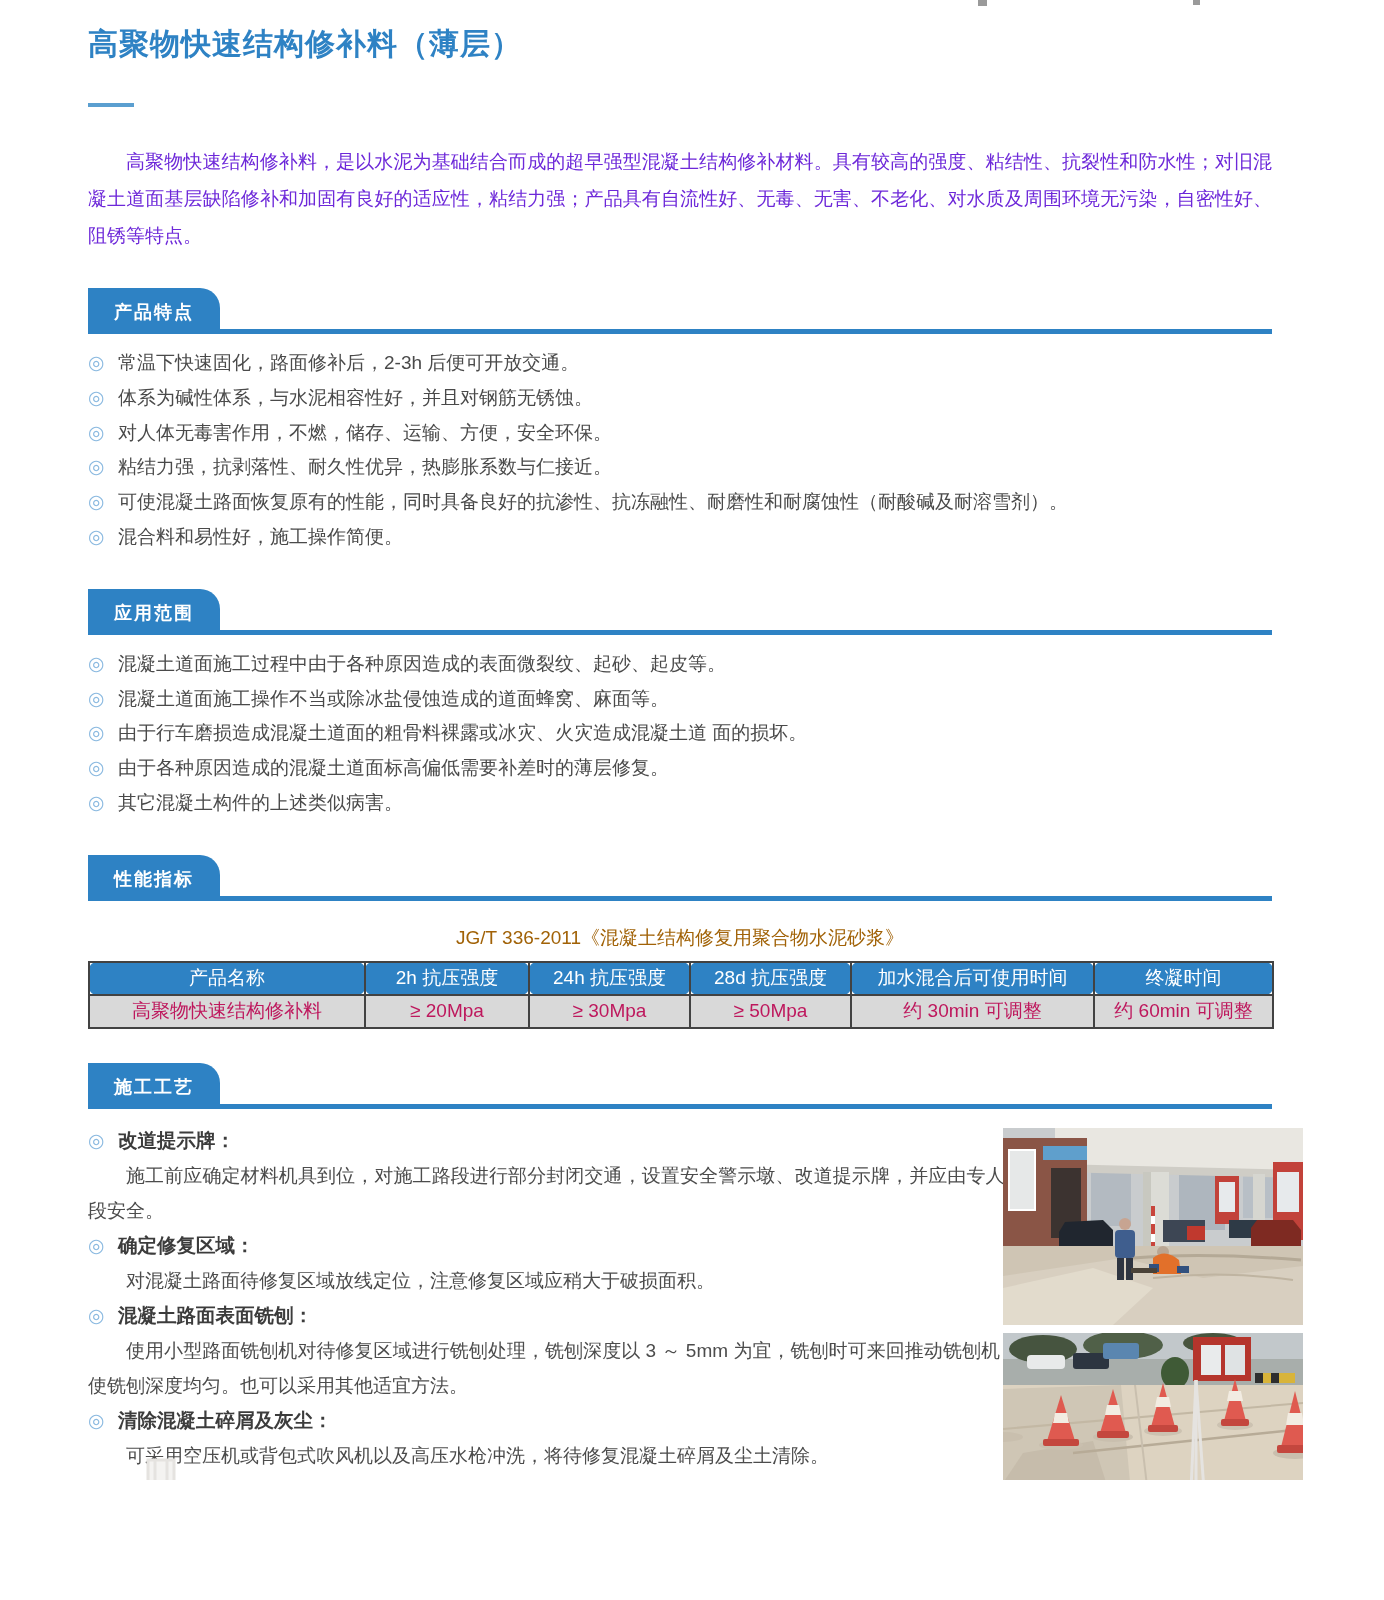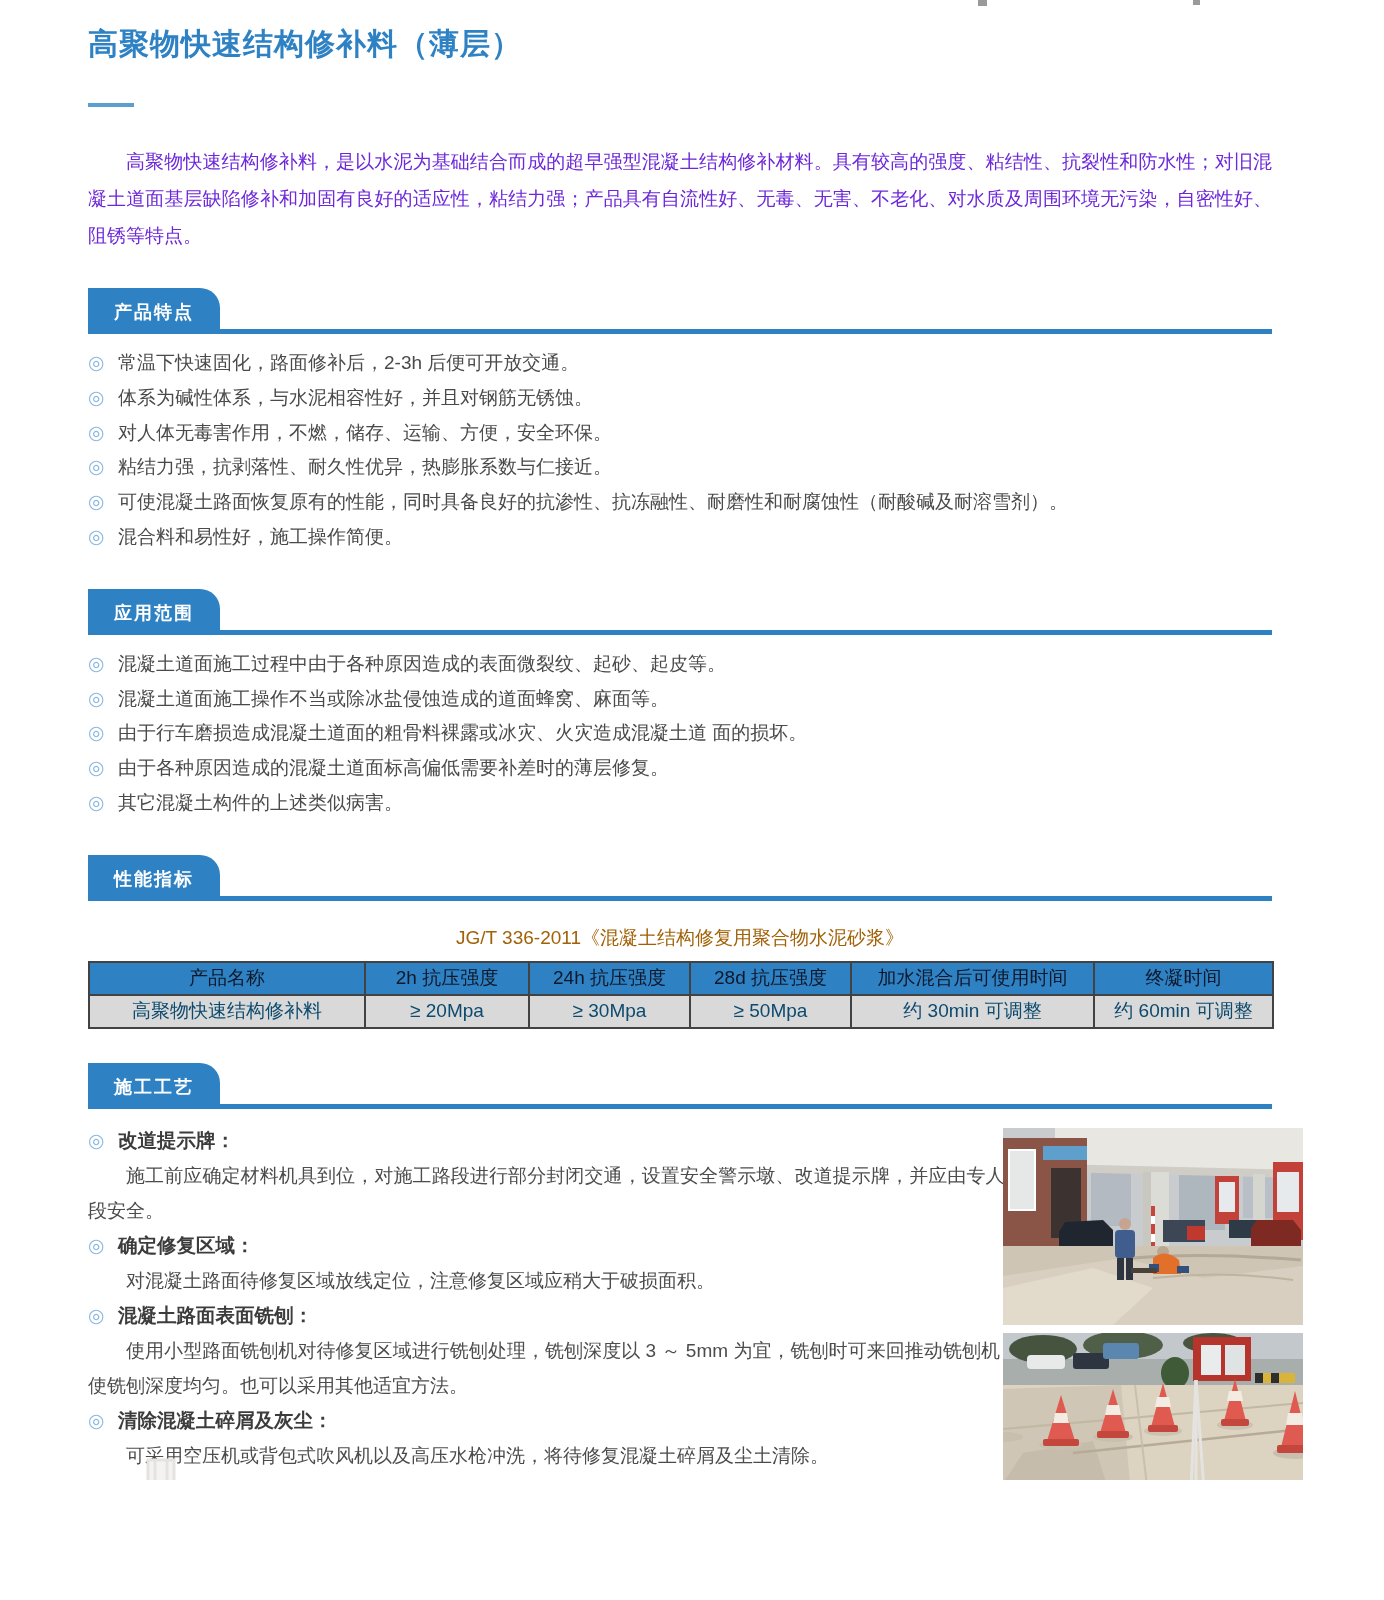--- a/index.html
+++ b/index.html
@@ -102,22 +102,22 @@
   }
   table.perf-table th, table.perf-table td {
     border: 2px solid #424242;
     text-align: center;
     height: 33px;
     padding: 0 4px;
     font-weight: normal;
     overflow: hidden;
     white-space: nowrap;
   }
-  table.perf-table th { background: #2e82c4; color: #0f172a; }
-  table.perf-table td { background: #d9d9d9; color: #0c4a6e; }
+  table.perf-table th { background: #2e82c4; color: #ffffff; border-radius: 8px; }
+  table.perf-table td { background: #d9d9d9; color: #be185d; }
   .col-c1 { width: 276px; } .col-c2 { width: 164px; } .col-c3 { width: 161px; }
   .col-c4 { width: 161px; } .col-c5 { width: 243px; } .col-c6 { width: 179px; }
 
   .process-content { margin-top: 14px; }
   .step-label-row {
     position: relative;
     padding-left: 30px;
     font-size: 19.5px;
     line-height: 35px;
     font-weight: bold;

